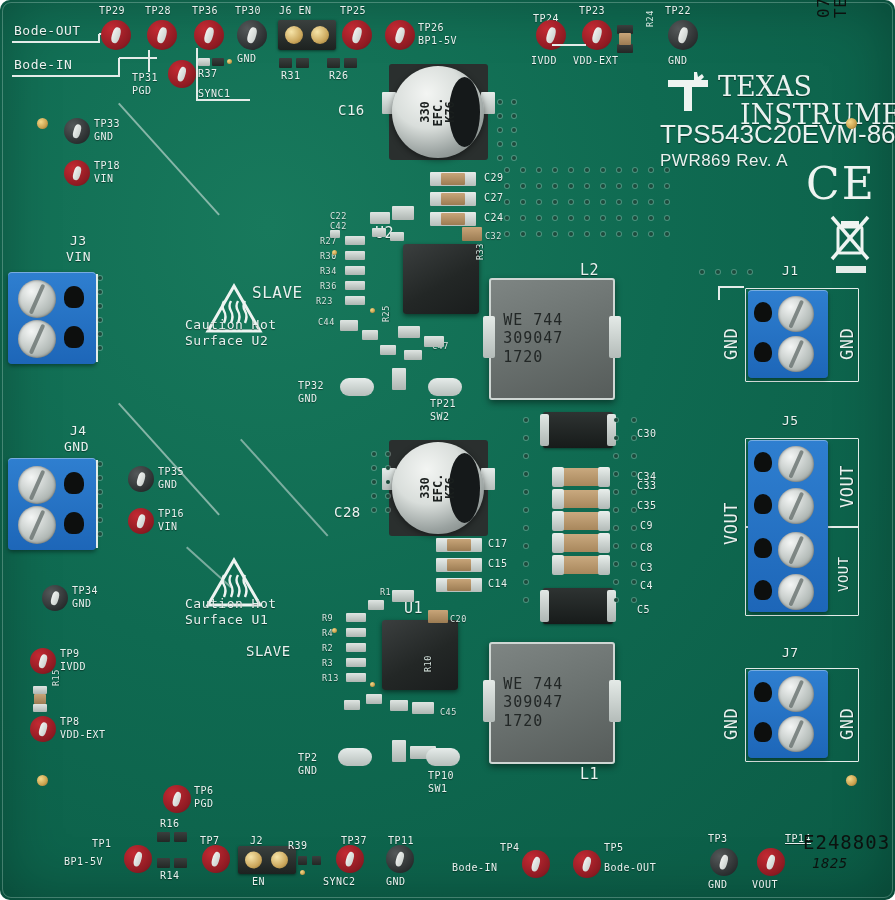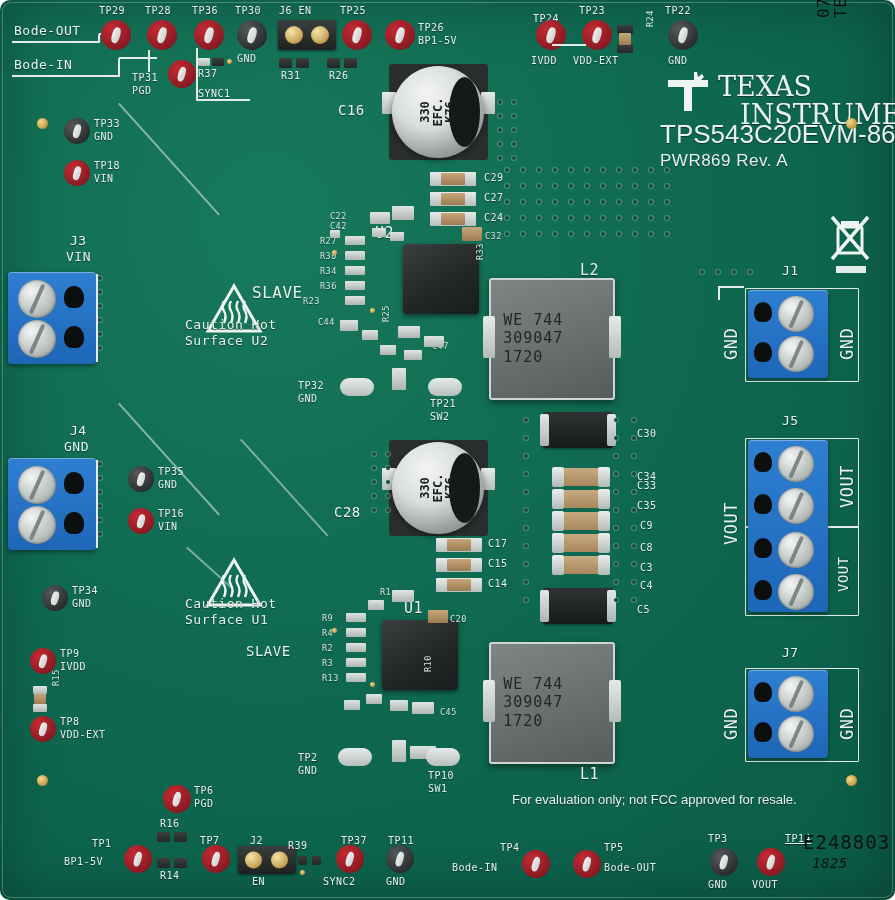--- a/index.html
+++ b/index.html
@@ -207,20 +207,21 @@
     <svg viewBox="0 0 52 44" width="52" height="44">
       <path d="M6 10 h40 v7 h-16 v24 h-8 V17 H6 Z" fill="#eef4f1"></path>
       <path d="M30 2 l5 0 l1 5 l4 -3 l2 3 l-4 4 l5 2 l-1 4 l-6 -2 l0 1 l-4 0 l0 -14 Z" fill="#eef4f1"></path>
     </svg>
   </div>
   <div class="silk" style="left:718px;top:72px;font-family:'DejaVu Serif',serif;font-size:27px;letter-spacing:0px;">TEXAS</div>
   <div class="silk" style="left:740px;top:100px;font-family:'DejaVu Serif',serif;font-size:27px;letter-spacing:0px;">INSTRUMENTS</div>
   <div class="silk" style="left:660px;top:120px;font-family:'Liberation Sans',sans-serif;font-size:26px;letter-spacing:0px;">TPS543C20EVM-869</div>
   <div class="silk" style="left:660px;top:151px;font-family:'Liberation Sans',sans-serif;font-size:17px;">PWR869 Rev. A</div>
 
+  <div class="ce" style="left:806px;top:158px;">CE</div>
   <div style="position:absolute;left:828px;top:215px;width:44px;height:46px;">
     <svg viewBox="0 0 44 46" width="44" height="46">
       <rect x="10" y="12" width="24" height="26" rx="2" fill="none" stroke="#eef4f1" stroke-width="3"></rect>
       <rect x="13" y="6" width="18" height="5" fill="#eef4f1"></rect>
       <line x1="4" y1="2" x2="40" y2="44" stroke="#eef4f1" stroke-width="3.5"></line>
       <line x1="40" y1="2" x2="4" y2="44" stroke="#eef4f1" stroke-width="3.5"></line>
     </svg>
   </div>
   <div class="line" style="left:836px;top:266px;width:30px;height:7px;"></div>
 
@@ -430,21 +431,21 @@
       <i style="left:14px;top:42px"></i>
       <i style="left:14px;top:56px"></i>
   </div>
 
   <div class="silk" style="left:375px;top:225px;font-size:15px;">U2</div>
   <div class="ic" style="left:403px;top:244px;width:76px;height:70px;"></div>
   <div class="silk xs" style="left:320px;top:237px;">R27</div>
   <div class="silk xs" style="left:320px;top:252px;">R30</div>
   <div class="silk xs" style="left:320px;top:267px;">R34</div>
   <div class="silk xs" style="left:320px;top:282px;">R36</div>
-  <div class="silk xs" style="left:303px;top:297px;">R23</div>
+  <div class="silk xs" style="left:316px;top:297px;">R23</div>
   <div class="smd" style="left:345px;top:236px;width:20px;height:9px;"></div>
   <div class="smd" style="left:345px;top:251px;width:20px;height:9px;"></div>
   <div class="smd" style="left:345px;top:266px;width:20px;height:9px;"></div>
   <div class="smd" style="left:345px;top:281px;width:20px;height:9px;"></div>
   <div class="smd" style="left:345px;top:296px;width:20px;height:9px;"></div>
   <div class="silk xs" style="left:318px;top:318px;">C44</div>
   <div class="silk xs" style="left:330px;top:212px;">C22</div>
   <div class="silk xs" style="left:330px;top:222px;">C42</div>
   <div class="silk xs" style="left:485px;top:232px;">C32</div>
   <div class="silk xs" style="left:432px;top:342px;">C47</div>
@@ -713,21 +714,20 @@
     </div>
   <div class="silk sm" style="left:323px;top:876px;">SYNC2</div>
 
   <div class="silk sm" style="left:388px;top:835px;">TP11</div>
   <div class="tp blk2" style="left:386px;top:845px;width:28px;height:28px;">
       <div class="ring"></div>
       <div class="hole"></div>
     </div>
   <div class="silk sm" style="left:386px;top:876px;">GND</div>
 
-  <div class="silk" style="left:512px;top:793px;font-family:'Liberation Sans',sans-serif;font-size:13px;letter-spacing:0;">For evaluation only; not FCC approved for resale.</div>
 
   <div class="silk sm" style="left:500px;top:842px;">TP4</div>
   <div class="silk sm" style="left:452px;top:862px;">Bode-IN</div>
   <div class="tp red" style="left:522px;top:850px;width:28px;height:28px;">
       <div class="ring"></div>
       <div class="hole"></div>
     </div>
 
   <div class="tp red" style="left:573px;top:850px;width:28px;height:28px;">
       <div class="ring"></div>

